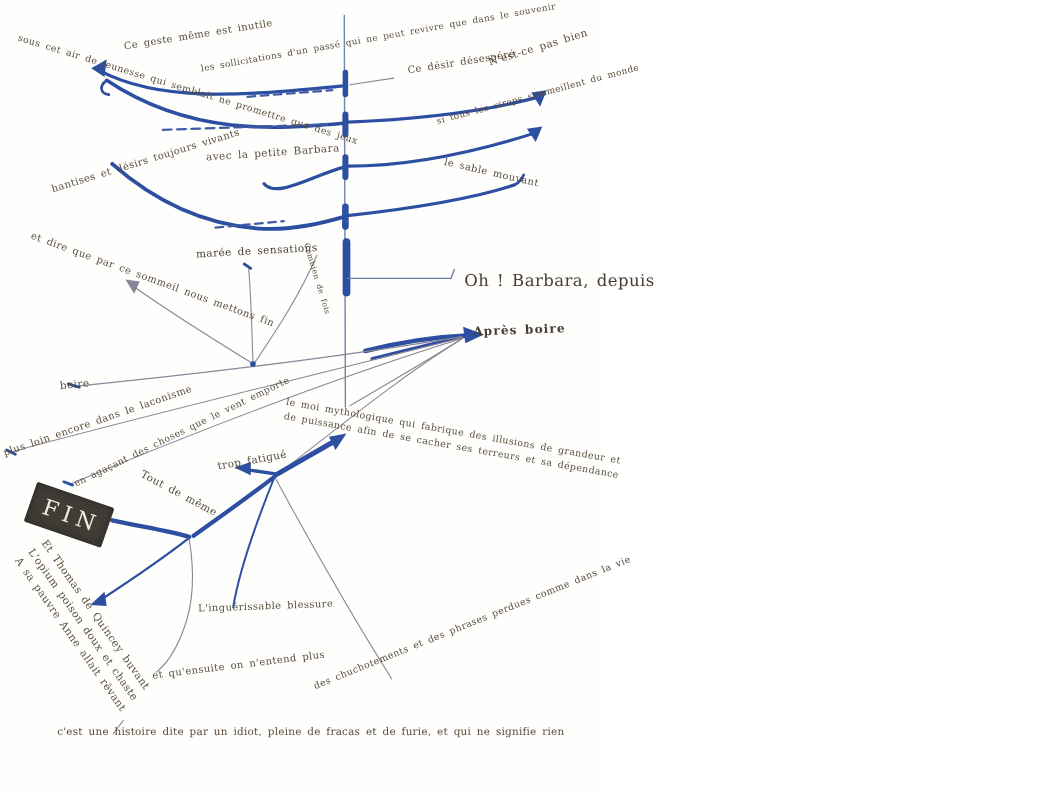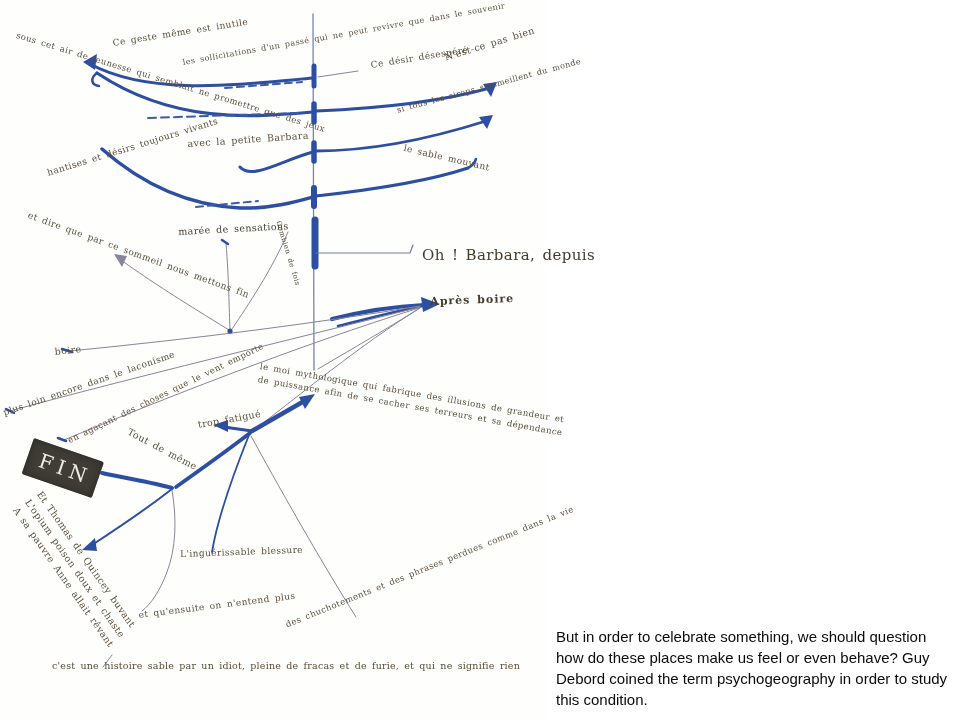--- a/index.html
+++ b/index.html
@@ -114,21 +114,20 @@
     <div class="fr" style="left:261px;top:361px;transform:rotate(10deg);font-size:8.5px">le moi mythologique qui fabrique des illusions de grandeur et</div>
     <div class="fr" style="left:259px;top:374px;transform:rotate(10deg);font-size:8.5px">de puissance afin de se cacher ses terreurs et sa dépendance</div>
     <div class="fr" style="left:197px;top:419px;transform:rotate(-10deg);font-size:9.5px">trop fatigué</div>
     <div class="fr" style="left:131px;top:426px;transform:rotate(28deg);font-size:9.5px">Tout de même</div>
     <div class="fr" style="left:44px;top:489px;transform:rotate(55deg);font-size:9.5px">Et Thomas de Quincey buvant</div>
     <div class="fr" style="left:32px;top:497px;transform:rotate(55deg);font-size:9.5px">L'opium poison doux et chaste</div>
     <div class="fr" style="left:20px;top:505px;transform:rotate(55deg);font-size:9.5px">A sa pauvre Anne allait rêvant</div>
     <div class="fr" style="left:180px;top:549px;transform:rotate(-2deg)">L'inguérissable blessure</div>
     <div class="fr" style="left:138px;top:610px;transform:rotate(-7deg)">et qu'ensuite on n'entend plus</div>
     <div class="fr" style="left:284px;top:620px;transform:rotate(-22deg);font-size:8.5px">des chuchotements et des phrases perdues comme dans la vie</div>
-    <div class="fr" style="left:52px;top:660px;font-size:9.5px;letter-spacing:.2px">c'est une histoire sable par un idiot, pleine de fracas et de furie, et qui ne signifie rien</div>
+    <div class="fr" style="left:52px;top:660px;font-size:9.5px;letter-spacing:.2px">c'est une histoire dite par un idiot, pleine de fracas et de furie, et qui ne signifie rien</div>
 
     <div class="fin-badge">
       <span>FIN</span>
     </div>
   </div>
 
-  <div class="caption">But in order to celebrate something, we should question how do these places make us feel or even behave? Guy Debord coined the term psychogeography in order to study this condition.</div>
 </div>
 
 </body></html>

